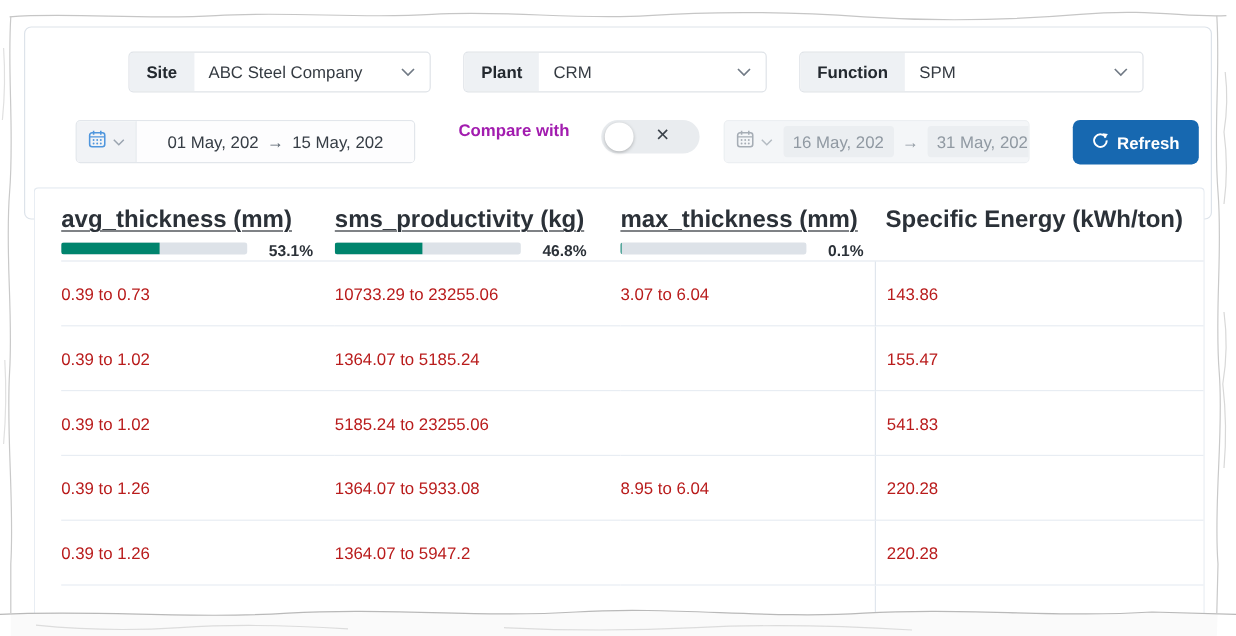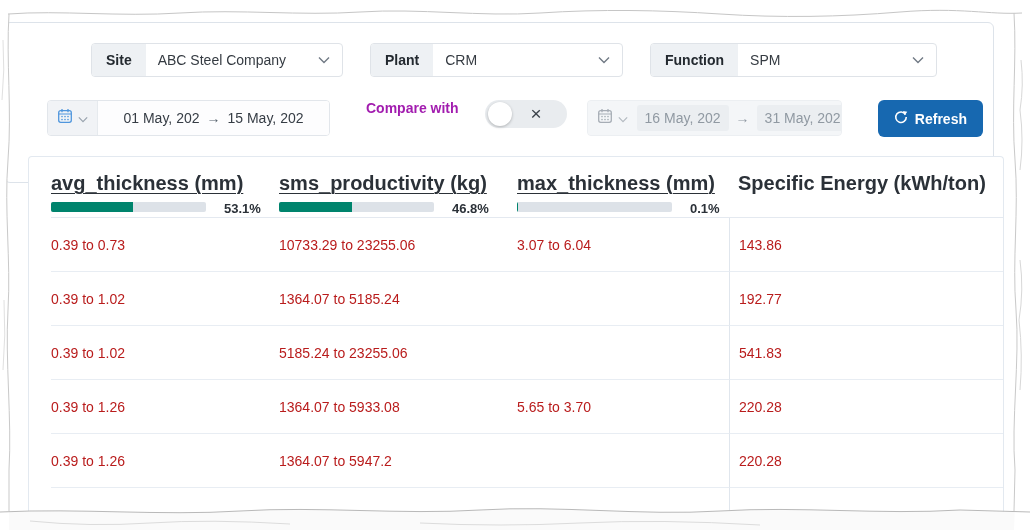--- a/index.html
+++ b/index.html
@@ -4,21 +4,21 @@
 <style>
   html,body{margin:0;padding:0;background:#fff;}
   .screen{
     position:relative;width:1030px;height:530px;background:#fff;overflow:hidden;
     font-family:"Liberation Sans", sans-serif;color:#353b42;
   }
   
   .torn{position:absolute;inset:0;pointer-events:none;z-index:9;}
   
   .filter-card{
-    position:absolute;left:4px;top:22px;width:990px;height:161px;
+    position:absolute;left:20px;top:22px;width:990px;height:161px;
     background:#fff;border:1px solid #dde3ea;border-radius:6px;box-sizing:border-box;
   }
   .filter-row1{position:absolute;top:20px;left:86px;right:10px;height:34px;display:flex;gap:27px;}
   .select-group{
     display:flex;align-items:stretch;height:34px;border:1px solid #dfe3e8;border-radius:4px;
     background:#fff;box-sizing:border-box;overflow:hidden;cursor:pointer;
   }
   .sg-label{
     display:flex;align-items:center;padding:0 14px;background:#eef1f4;
     font-size:14px;font-weight:700;color:#23292f;white-space:nowrap;
@@ -252,32 +252,32 @@
     <div class="tr grid">
       <div class="td">0.39 to 0.73</div>
       <div class="td">10733.29 to 23255.06</div>
       <div class="td">3.07 to 6.04</div>
       <div class="td td-energy">143.86</div>
     </div>
     <div class="tr grid">
       <div class="td">0.39 to 1.02</div>
       <div class="td">1364.07 to 5185.24</div>
       <div class="td"></div>
-      <div class="td td-energy">192.77</div>
+      <div class="td td-energy">155.47</div>
     </div>
     <div class="tr grid">
       <div class="td">0.39 to 1.02</div>
       <div class="td">5185.24 to 23255.06</div>
       <div class="td"></div>
       <div class="td td-energy">541.83</div>
     </div>
     <div class="tr grid">
       <div class="td">0.39 to 1.26</div>
       <div class="td">1364.07 to 5933.08</div>
-      <div class="td">5.65 to 3.70</div>
+      <div class="td">8.95 to 6.04</div>
       <div class="td td-energy">220.28</div>
     </div>
     <div class="tr grid">
       <div class="td">0.39 to 1.26</div>
       <div class="td">1364.07 to 5947.2</div>
       <div class="td"></div>
       <div class="td td-energy">220.28</div>
     </div>
     <div class="tr grid tr-partial">
       <div class="td"></div>

